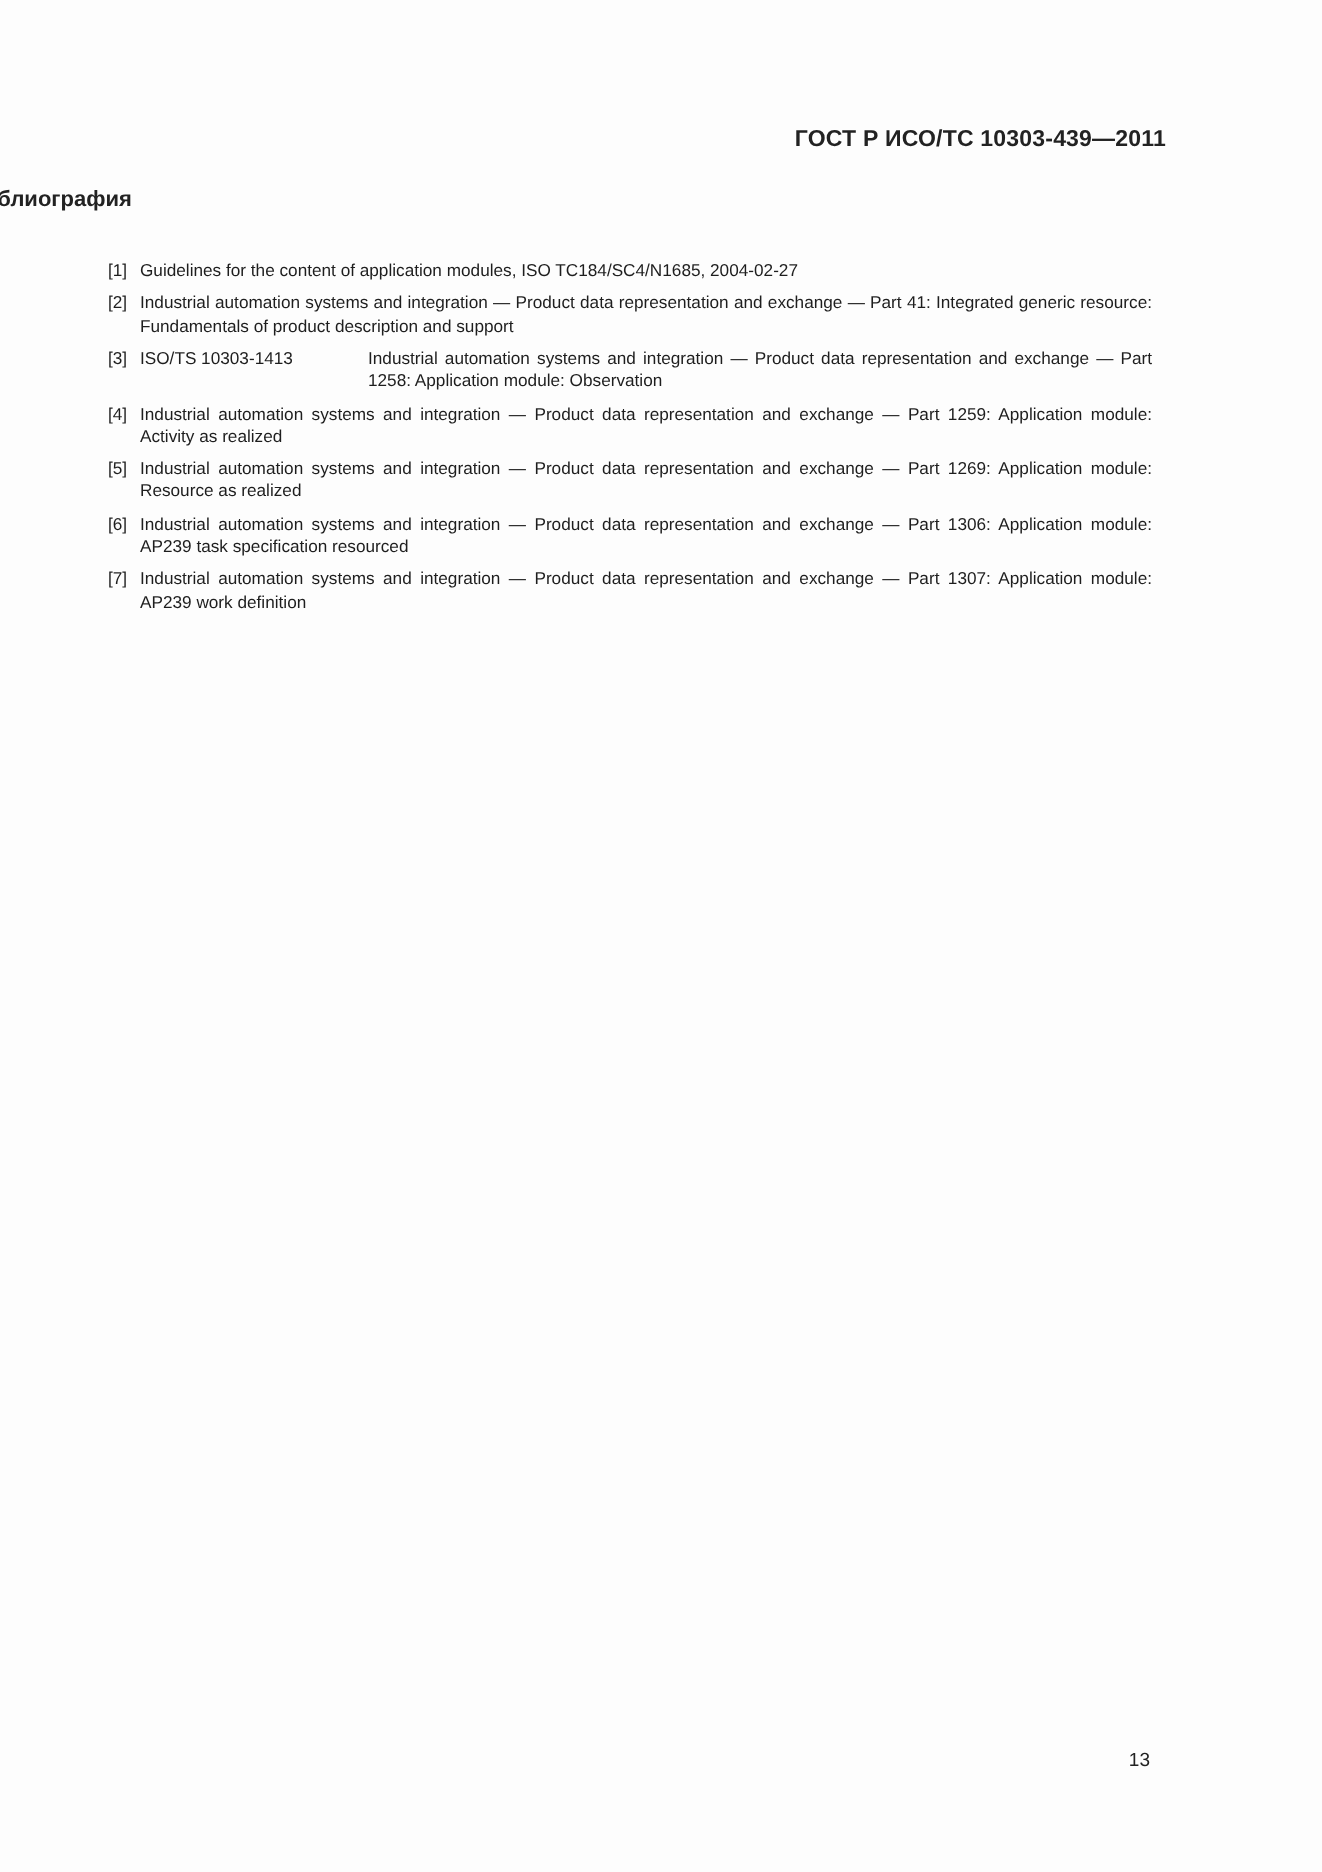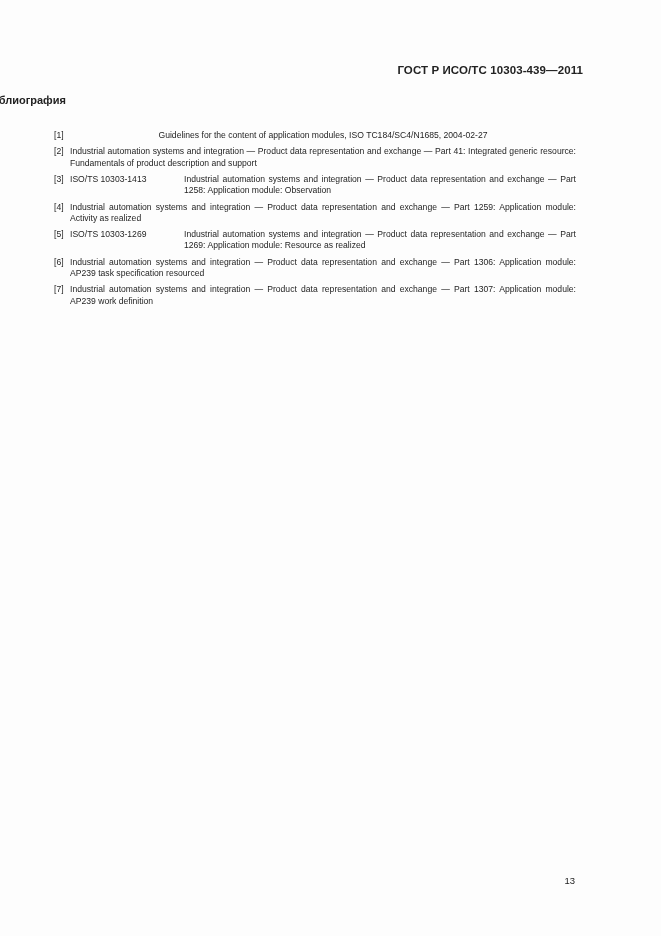--- a/index.html
+++ b/index.html
@@ -61,21 +61,21 @@
     .entry .ref {
       width: 114px;
       flex: none;
       white-space: nowrap;
     }
     .entry .title {
       flex: 1;
       text-align: justify;
     }
     .entry.full .title {
-      text-align: center;
+      text-align: left;
     }
     .page-number {
       position: absolute;
       top: 875px;
       right: 86px;
       font-size: 9.5px;
       color: #222;
     }
   </style>
 </head>
@@ -107,21 +107,20 @@
       <span class="title">Industrial automation systems and integration — Product data representation and exchange — Part 1258: Application module: Observation</span>
     </div>
 
     <div class="entry">
       <span class="num">[4]</span>
       <span class="title">Industrial automation systems and integration — Product data representation and exchange — Part 1259: Application module: Activity as realized</span>
     </div>
 
     <div class="entry">
       <span class="num">[5]</span>
-      <span class="ref">ISO/TS 10303-1269</span>
       <span class="title">Industrial automation systems and integration — Product data representation and exchange — Part 1269: Application module: Resource as realized</span>
     </div>
 
     <div class="entry">
       <span class="num">[6]</span>
       <span class="title">Industrial automation systems and integration — Product data representation and exchange — Part 1306: Application module: AP239 task specification resourced</span>
     </div>
 
     <div class="entry">
       <span class="num">[7]</span>

